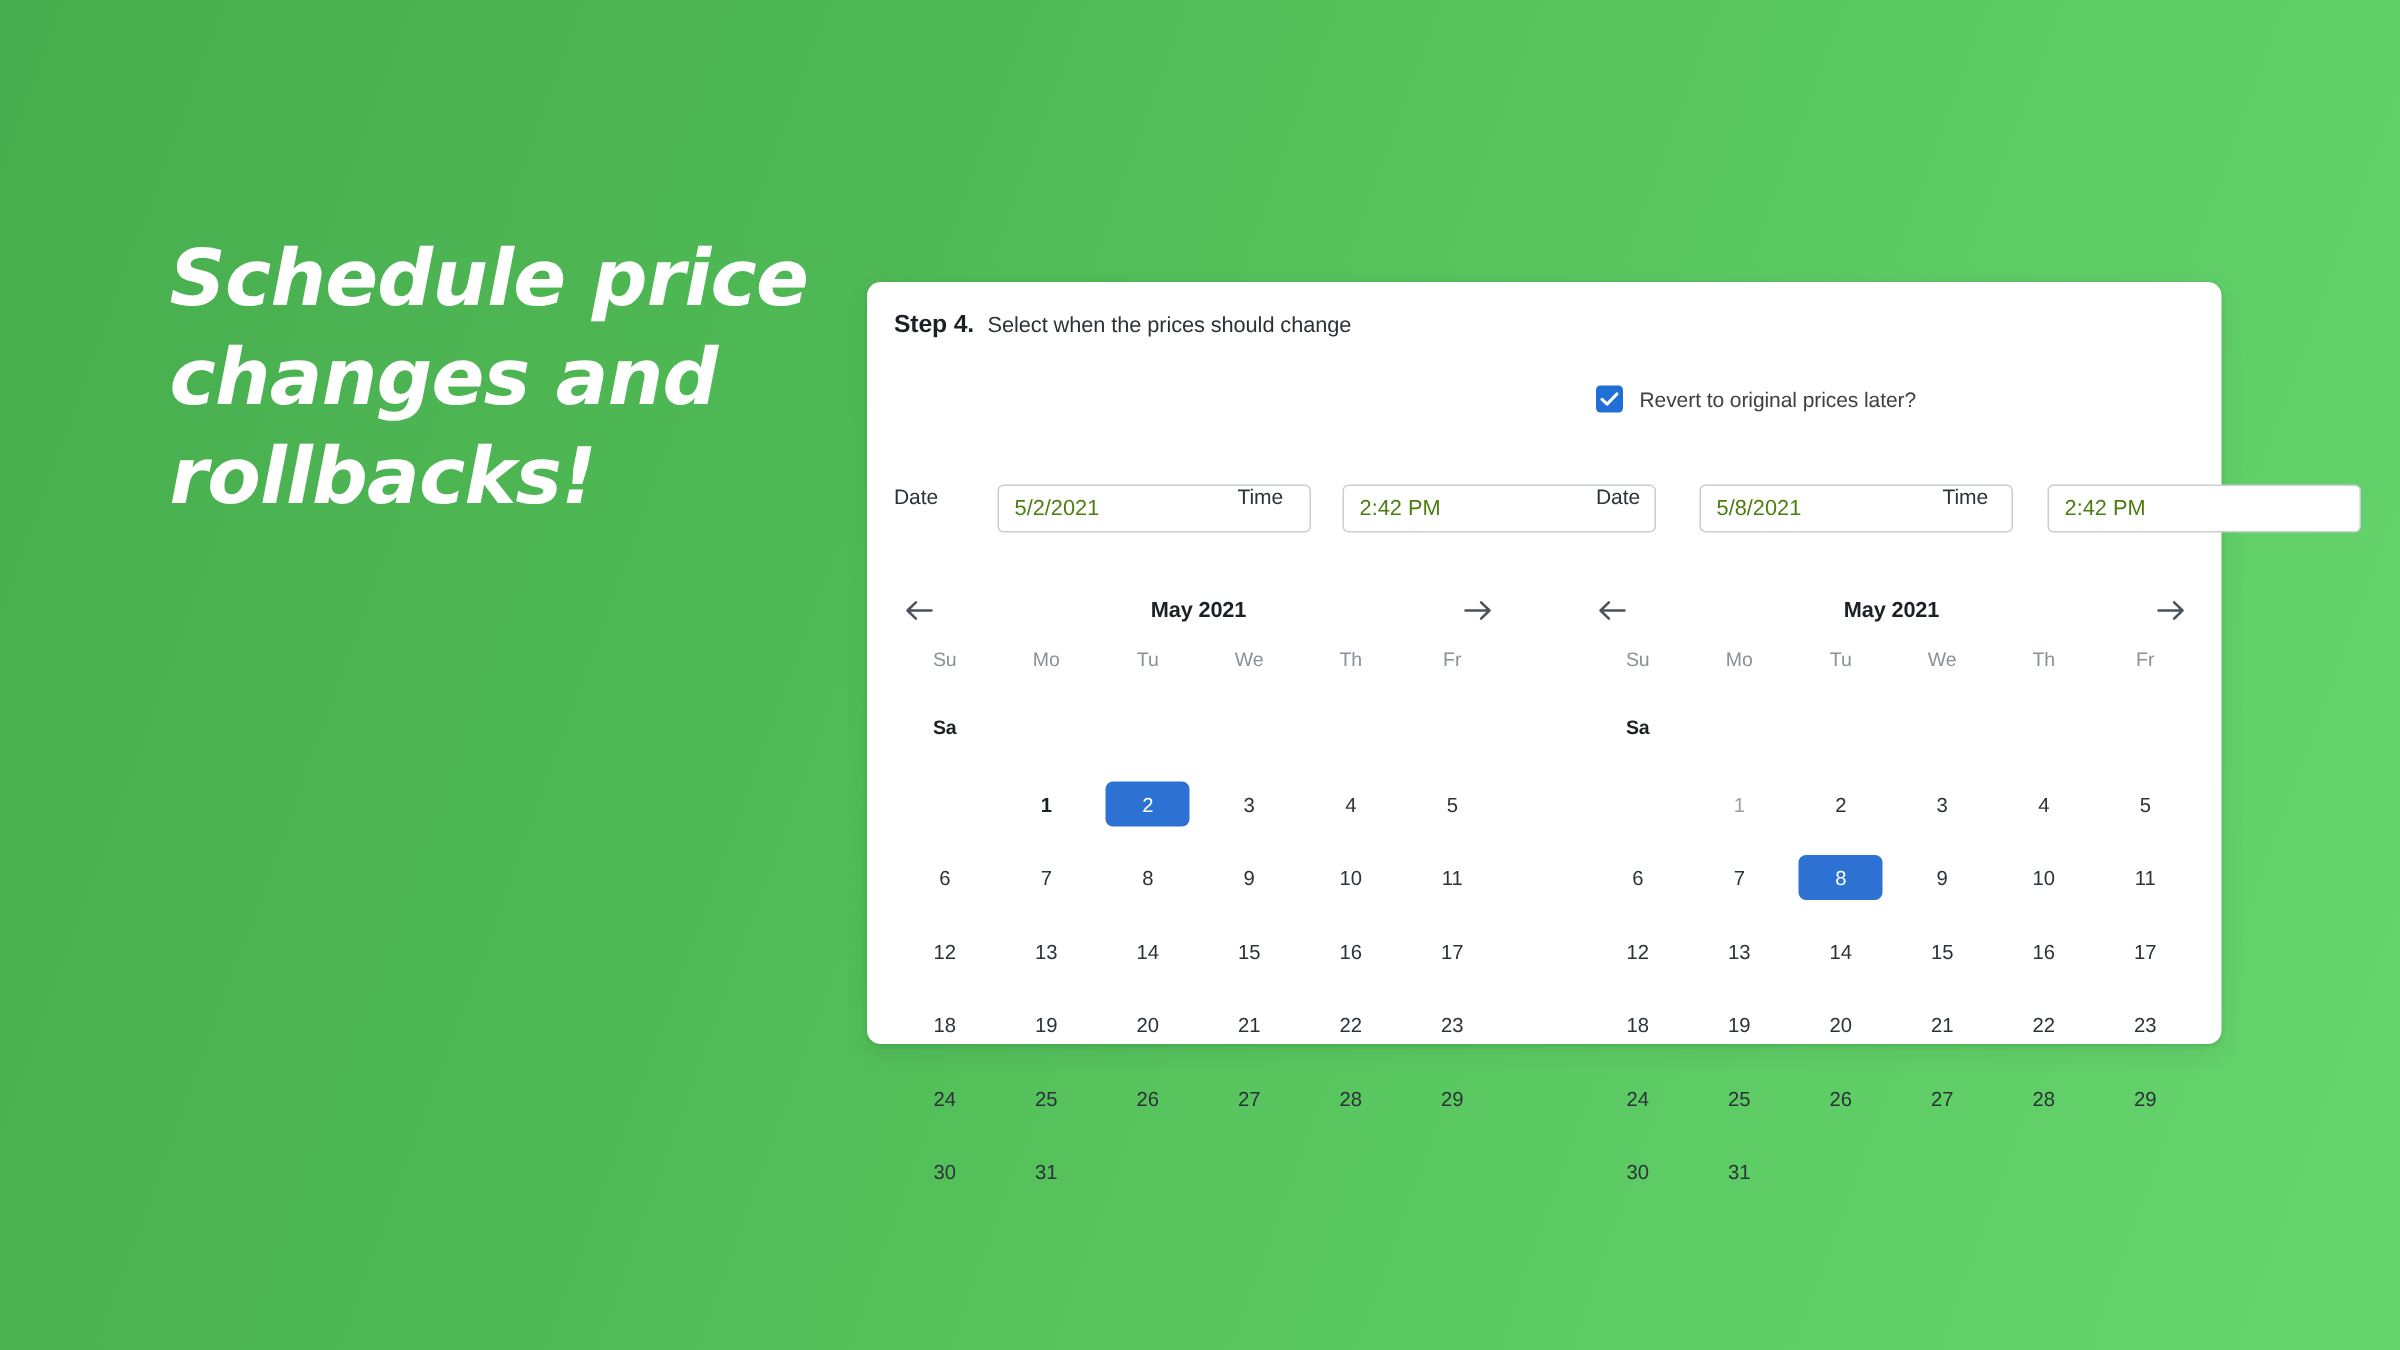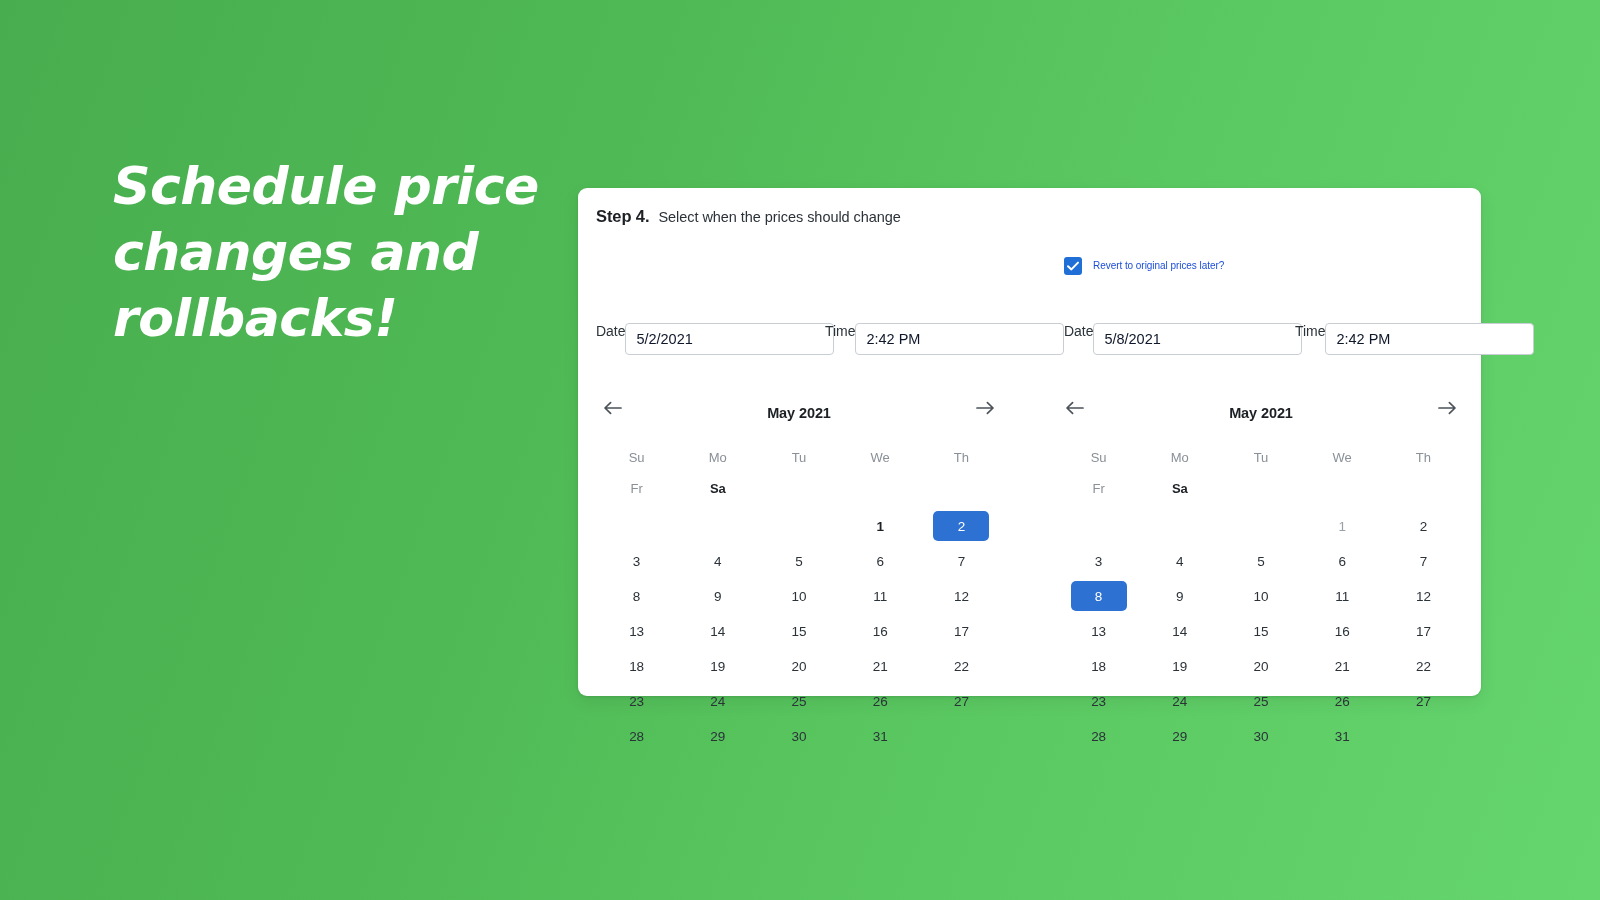--- a/index.html
+++ b/index.html
@@ -122,22 +122,22 @@
   }
   .checkbox {
     width: 18px; height: 18px;
     border-radius: 3px;
     background: #1f6fd6;
     position: relative;
     flex: 0 0 auto;
   }
   .checkbox svg { position: absolute; left: 2px; top: 2px; }
   .check-label {
-    font-size: 10px;
-    color: #1d4ed8;
+    font-size: 14px;
+    color: #404040;
     letter-spacing: -0.05px;
   }
 
   
   .fields {
     position: absolute;
     left: 18px;
     top: 135px;
     width: 868px;
     display: flex;
@@ -149,63 +149,64 @@
     margin-bottom: 8px;
     letter-spacing: -0.05px;
   }
   .field-input {
     height: 32px;
     border: 1px solid #c9ced4;
     border-radius: 4px;
     background: #fff;
     font-family: "Liberation Sans", sans-serif;
     font-size: 14.5px;
-    color: #0f172a;
+    color: #4d7c0f;
     padding: 0 10px;
     outline: none;
+    margin-left: 40px;
   }
   .col-date-l  { width: 171px; margin-right: 58px; }
   .col-time-l  { width: 171px; margin-right: 68px; }
   .col-date-r  { width: 171px; margin-right: 60px; }
   .col-time-r  { width: 170px; }
 
   
   .cal-wrap {
     position: absolute;
     top: 205px;
     left: 18px;
     width: 868px;
     display: flex;
     justify-content: space-between;
   }
   .calendar { width: 406px; }
   .cal-header {
     display: flex;
-    align-items: flex-end;
+    align-items: center;
     justify-content: space-between;
     height: 28px;
     padding: 0 3px;
   }
   .cal-nav {
     width: 26px; height: 26px;
     display: flex; align-items: center; justify-content: center;
     background: none; border: none; cursor: pointer;
     color: #4b5259;
   }
   .cal-title {
     font-size: 14.5px;
     font-weight: 700;
     color: #1d2125;
     letter-spacing: -0.1px;
   }
   .cal-grid {
-    margin-top: 24px;
+    margin-top: 6px;
     display: grid;
-    grid-template-columns: repeat(5, 1fr);
-    row-gap: 5px;
+    grid-template-columns: repeat(6, 1fr);
+    row-gap: 19px;
   }
   .dow {
     text-align: center;
     font-size: 13px;
     color: #8a9097;
     height: 26px;
     line-height: 26px;
     letter-spacing: -0.05px;
   }
   .dow.accent { color: #1d2125; font-weight: 700; }

